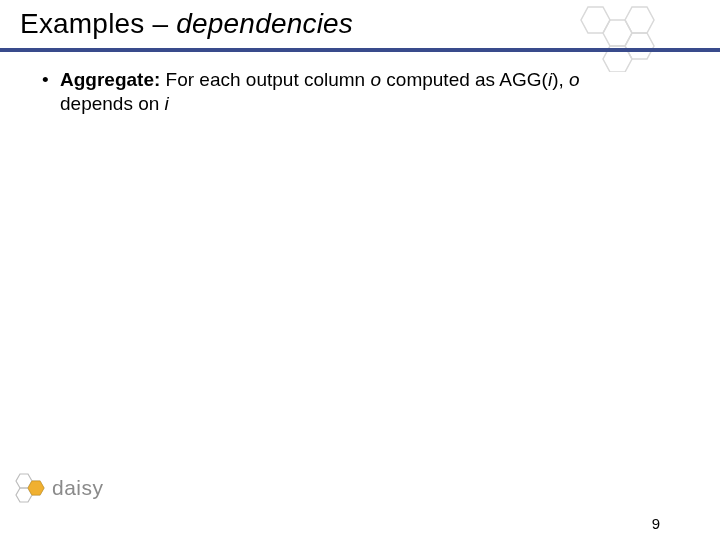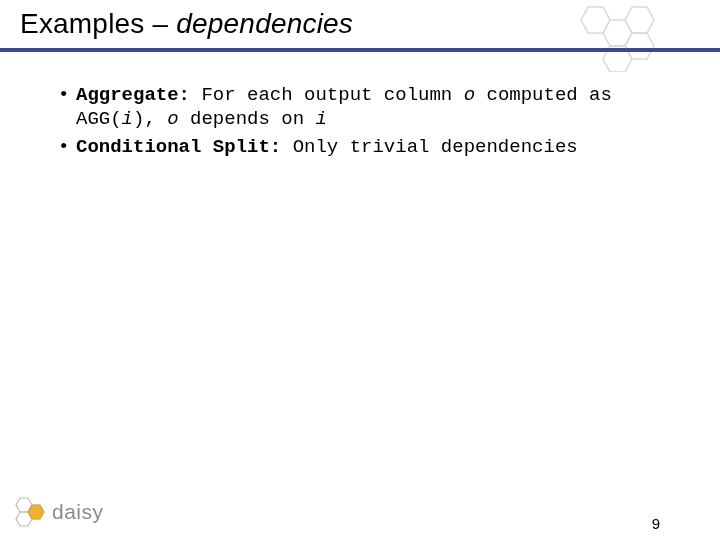--- a/index.html
+++ b/index.html
@@ -39,23 +39,22 @@
     height: 4px;
     background: #394b8c;
   }
   .content {
     padding: 22px 42px 0 42px;
     font-size: 19px;
     line-height: 1.25;
   }
   ul.bullets {
     list-style: none;
-    margin: 16px;
+    margin: 0;
     padding: 0;
-    font-family: Liberation Mono, monospace;
   }
   ul.bullets > li {
     position: relative;
     padding-left: 18px;
     margin-bottom: 4px;
   }
   ul.bullets > li::before {
     content: "•";
     position: absolute;
     left: 0;
@@ -72,21 +71,21 @@
     font-size: 15px;
   }
   .hex-corner {
     position: absolute;
     right: 8px;
     top: 2px;
   }
   .logo {
     position: absolute;
     left: 10px;
-    bottom: 10px;
+    bottom: 34px;
     display: flex;
     align-items: center;
     gap: 4px;
   }
   .logo .word {
     font-size: 21px;
     color: #8a8a8a;
     font-family: Arial, sans-serif;
     letter-spacing: 0.5px;
   }
@@ -113,23 +112,20 @@
       <span>Examples – </span><span class="ital">dependencies</span>
     </h1>
     <div class="title-rule"></div>
   </div>
 
   <div class="content">
     <ul class="bullets">
       <li>
         <span class="bold">Aggregate:</span><span> For each output column <span class="ital">o</span> computed as AGG(<span class="ital">i</span>), <span class="ital">o</span> depends on <span class="ital">i</span></span>
       </li>
-      <li>
-        <span class="bold">Conditional Split:</span><span> Only trivial dependencies</span>
-      </li>
     </ul>
   </div>
 
   <div class="logo">
     <svg width="38" height="36" viewBox="0 0 38 36">
       <g fill="none" stroke="#bdbdbd" stroke-width="1.2">
         <polygon points="10,4 18,4 22,11 18,18 10,18 6,11"></polygon>
         <polygon points="22,11 30,11 34,18 30,25 22,25 18,18"></polygon>
         <polygon points="10,18 18,18 22,25 18,32 10,32 6,25"></polygon>
       </g>

